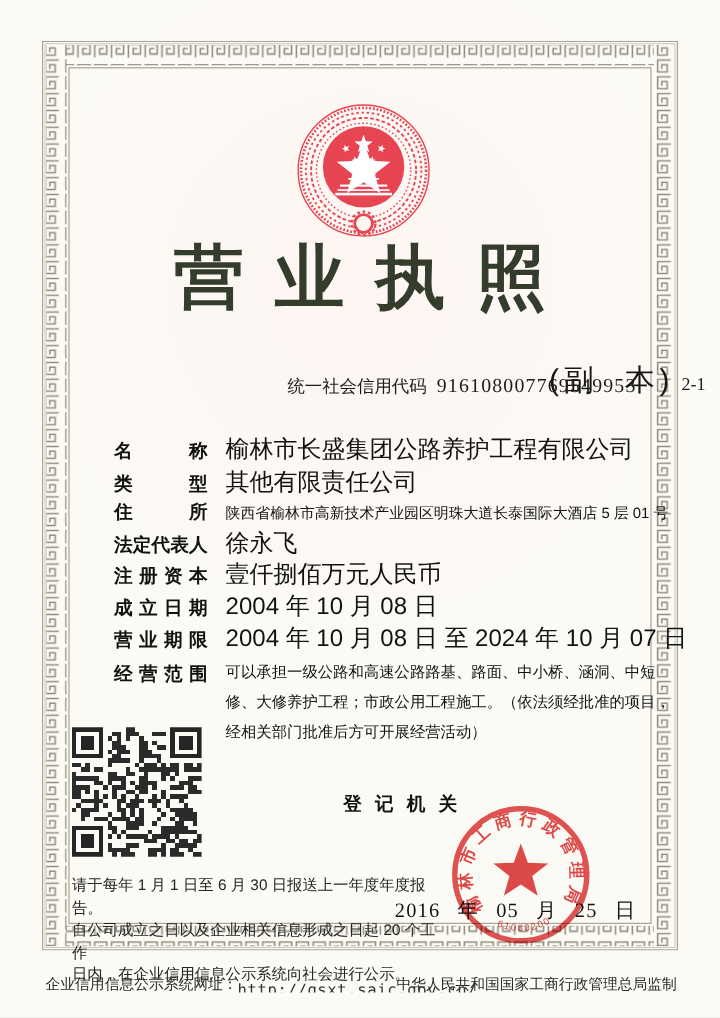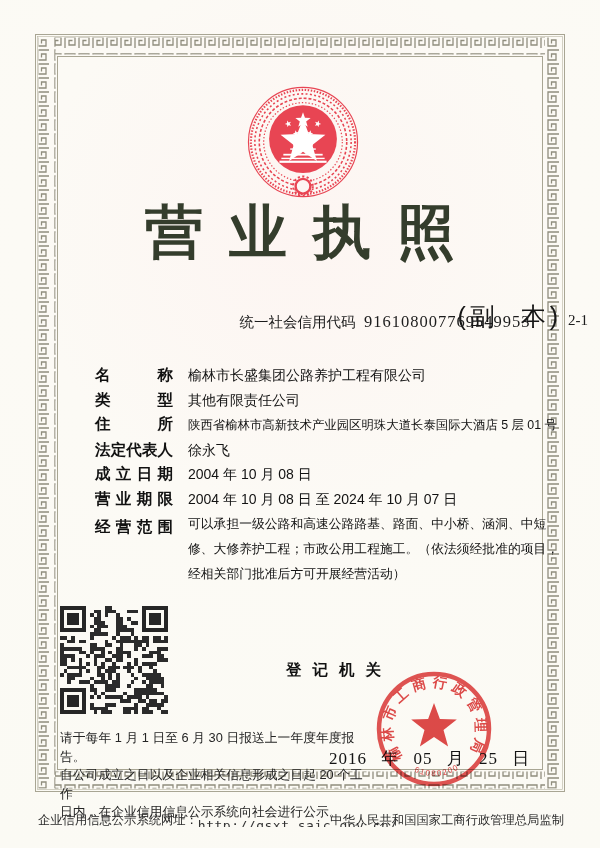--- a/index.html
+++ b/index.html
@@ -22,21 +22,21 @@
   .credit-row{left:0;right:0;top:312px;text-align:center;padding-left:170px;box-sizing:border-box;}
   .credit-label{font-size:14.5px;color:#1b1b1b;}
   .credit-code{font-size:16.5px;font-family:"Liberation Serif",serif;letter-spacing:1px;margin-left:4px;}
   
   .fields{left:95px;top:363px;width:432px;}
   .frow{display:flex;align-items:baseline;line-height:24.5px;}
   .flabel{
     width:78px;flex:none;font-size:15.5px;font-weight:600;color:#111;
     text-align:justify;text-align-last:justify;
   }
-  .fvalue{flex:1;padding-left:15px;font-size:14px;color:#121212;white-space:nowrap;}
+  .fvalue{flex:1;padding-left:15px;font-size:20px;color:#121212;white-space:nowrap;}
   .fvalue.small{font-size:12.4px;}
   .frow.scope{align-items:flex-start;}
   .scope-lines{flex:1;padding-left:15px;}
   .scope-line{font-size:12.8px;line-height:25px;color:#121212;white-space:nowrap;}
   
   .reg-label{left:286px;top:660px;font-size:15.5px;font-weight:600;letter-spacing:11px;color:#111;}
   .reg-date{left:329px;top:747px;font-size:17px;font-family:"Liberation Serif",serif;
     color:#131313;word-spacing:9px;letter-spacing:1px;z-index:3;}
   .seal{left:364px;top:659px;z-index:4;mix-blend-mode:multiply;opacity:.92;}
   .notice{left:60px;top:729px;width:310px;}
@@ -125,20 +125,24 @@
       <div class="flabel">类型</div>
       <div class="fvalue">其他有限责任公司</div>
     </div>
     <div class="frow">
       <div class="flabel">住所</div>
       <div class="fvalue small">陕西省榆林市高新技术产业园区明珠大道长泰国际大酒店 5 层 01 号</div>
     </div>
     <div class="frow">
       <div class="flabel">法定代表人</div>
       <div class="fvalue">徐永飞</div>
+    </div>
+    <div class="frow">
+      <div class="flabel">注册资本</div>
+      <div class="fvalue">壹仟捌佰万元人民币</div>
     </div>
     <div class="frow">
       <div class="flabel">成立日期</div>
       <div class="fvalue">2004 年 10 月 08 日</div>
     </div>
     <div class="frow">
       <div class="flabel">营业期限</div>
       <div class="fvalue">2004 年 10 月 08 日 至 2024 年 10 月 07 日</div>
     </div>
     <div class="frow scope">

